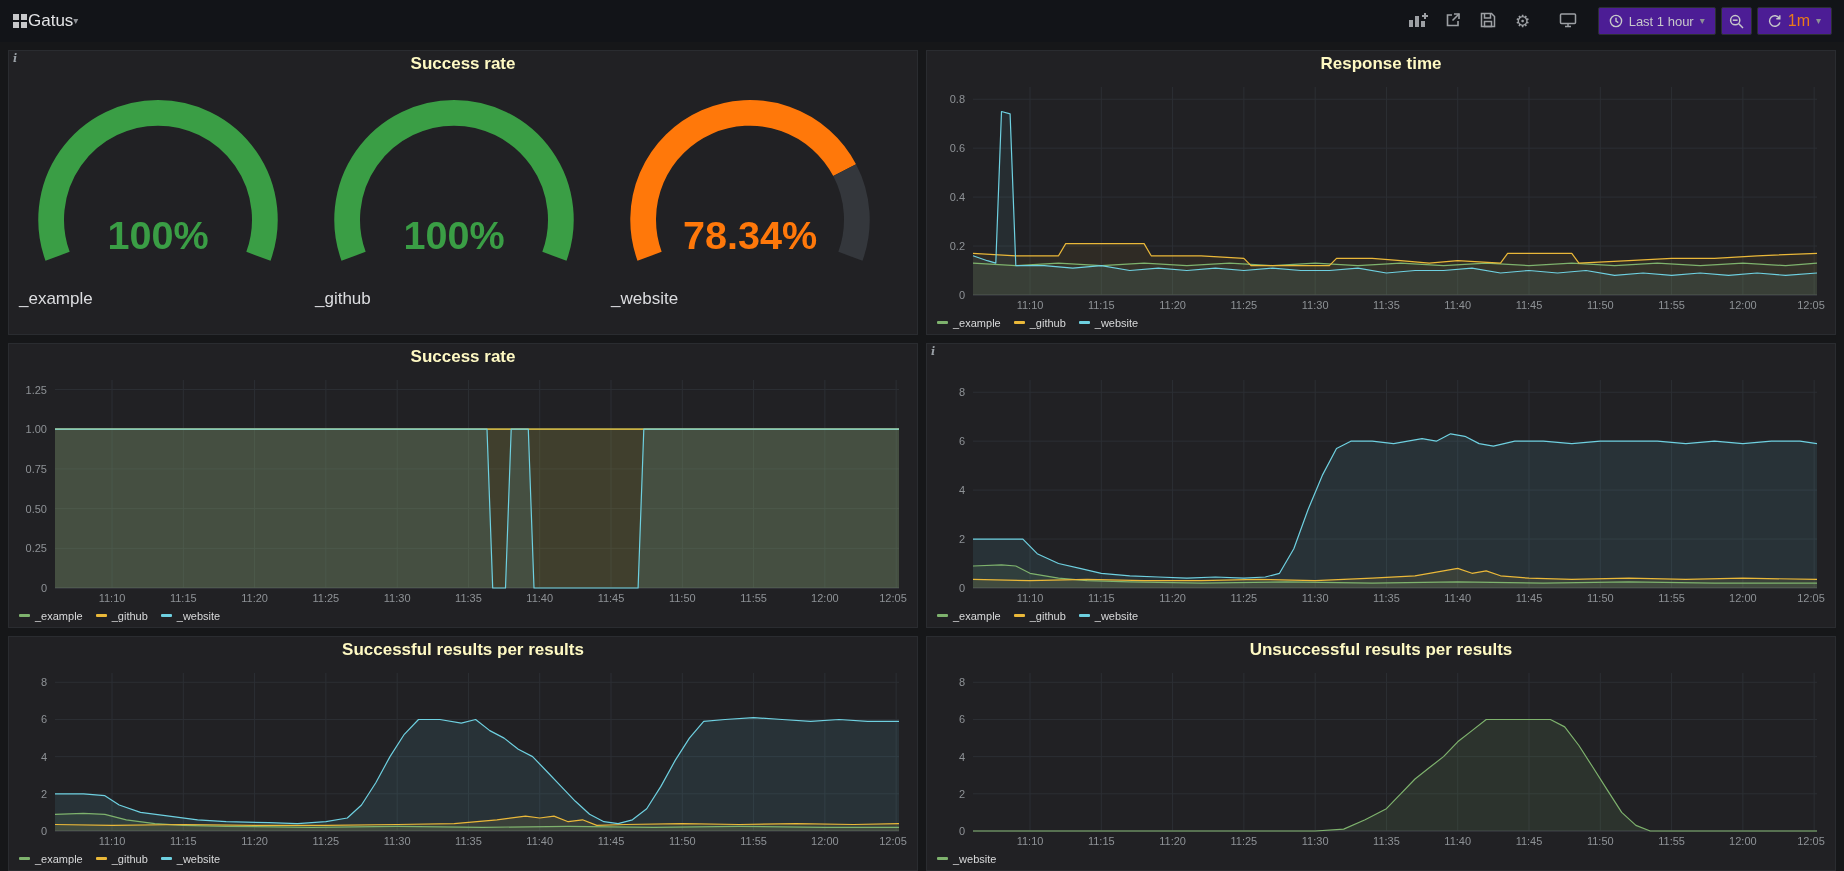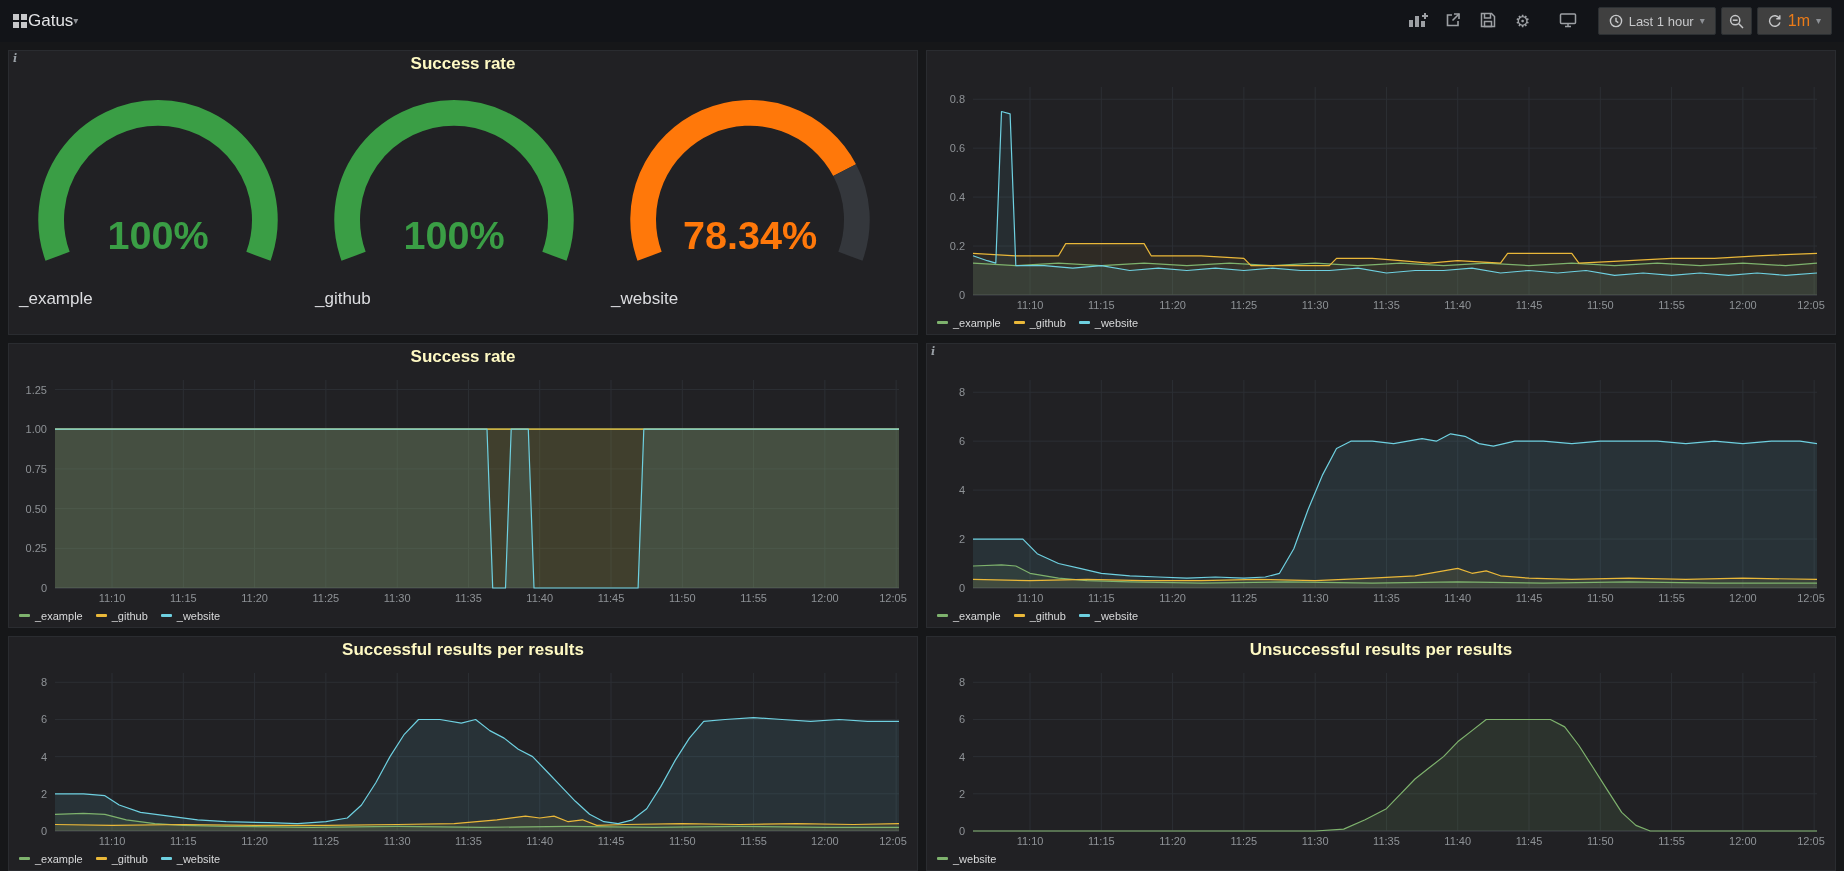--- a/index.html
+++ b/index.html
@@ -13,21 +13,21 @@
 
   
   .navbar { height:42px; background:#121418; display:flex; align-items:center; justify-content:space-between; padding:0 12px 0 12px; }
   .nav-left { display:flex; align-items:center; gap:0; }
   .apps-icon { color:#c7c8ca; display:flex; cursor:pointer; }
   .dash-title { color:#e3e4e6; font-size:17px; cursor:pointer; }
   .caret { color:#8e9196; font-size:10px; line-height:1; cursor:pointer; }
   .nav-right { display:flex; align-items:center; gap:5px; }
   .nav-btn { display:flex; align-items:center; justify-content:center; width:30px; height:28px; color:#9da0a4; background:transparent; border:none; cursor:pointer; }
   .nav-btn.gap-left { margin-left:10px; }
-  .nav-pill { display:flex; align-items:center; gap:6px; height:28px; padding:0 10px; background:#404040; border:1px solid #2c3033; border-radius:2px; color:#c7c8ca; font-size:13px; cursor:pointer; }
+  .nav-pill { display:flex; align-items:center; gap:6px; height:28px; padding:0 10px; background:#4c1d95; border:1px solid #2c3033; border-radius:2px; color:#c7c8ca; font-size:13px; cursor:pointer; }
   .nav-pill.square { padding:0 7px; }
   .refresh-value { color:#eb7b18; font-size:16px; }
   .gear-glyph { font-size:17px; line-height:1; }
 
   
   #dashboard { display:grid; grid-template-columns:1fr 1fr; grid-template-rows:285px 285px 235px; gap:8px; padding:8px 8px 0 8px; }
   .panel { position:relative; background:#212124; border:1px solid #2a2c30; overflow:hidden; }
   .panel-header { height:26px; display:flex; align-items:center; justify-content:center; }
   .panel-title { font-size:17px; font-weight:700; color:#fef9c3; cursor:pointer; }
   .panel-body { position:absolute; top:26px; left:0; right:0; bottom:0; display:flex; flex-direction:column; }
@@ -165,20 +165,23 @@
           <svg class="gauge-svg" viewBox="0 0 280 190">
             <path d="M 38.51 158.94 A 108 108 0 0 1 235.66 71.88" stroke="#ff780a" stroke-width="26" fill="none"></path>
             <path d="M 235.66 71.88 A 108 108 0 0 1 241.49 158.94" stroke="#34373c" stroke-width="26" fill="none"></path>
             <text x="140" y="152" text-anchor="middle" fill="#ff780a" font-size="40" font-weight="bold">78.34%</text>
           </svg>
           <div class="gauge-label">_website</div>
         </div>
       </div>
     </div>
     <div class="panel">
+      <div class="panel-header">
+        <span class="panel-title">Response time</span>
+      </div>
       <div class="panel-body">
         <div class="chart-box"><svg width="900" height="237">
             <line x1="42" x2="886" y1="218" y2="218" stroke="#2c2f34" stroke-width="1"></line>
             <text x="34" y="222" text-anchor="end" fill="#8e9296" font-size="11">0</text>
             <line x1="42" x2="886" y1="169.05882352941177" y2="169.05882352941177" stroke="#2c2f34" stroke-width="1"></line>
             <text x="34" y="173.05882352941177" text-anchor="end" fill="#8e9296" font-size="11">0.2</text>
             <line x1="42" x2="886" y1="120.11764705882352" y2="120.11764705882352" stroke="#2c2f34" stroke-width="1"></line>
             <text x="34" y="124.11764705882352" text-anchor="end" fill="#8e9296" font-size="11">0.4</text>
             <line x1="42" x2="886" y1="71.17647058823528" y2="71.17647058823528" stroke="#2c2f34" stroke-width="1"></line>
             <text x="34" y="75.17647058823528" text-anchor="end" fill="#8e9296" font-size="11">0.6</text>

